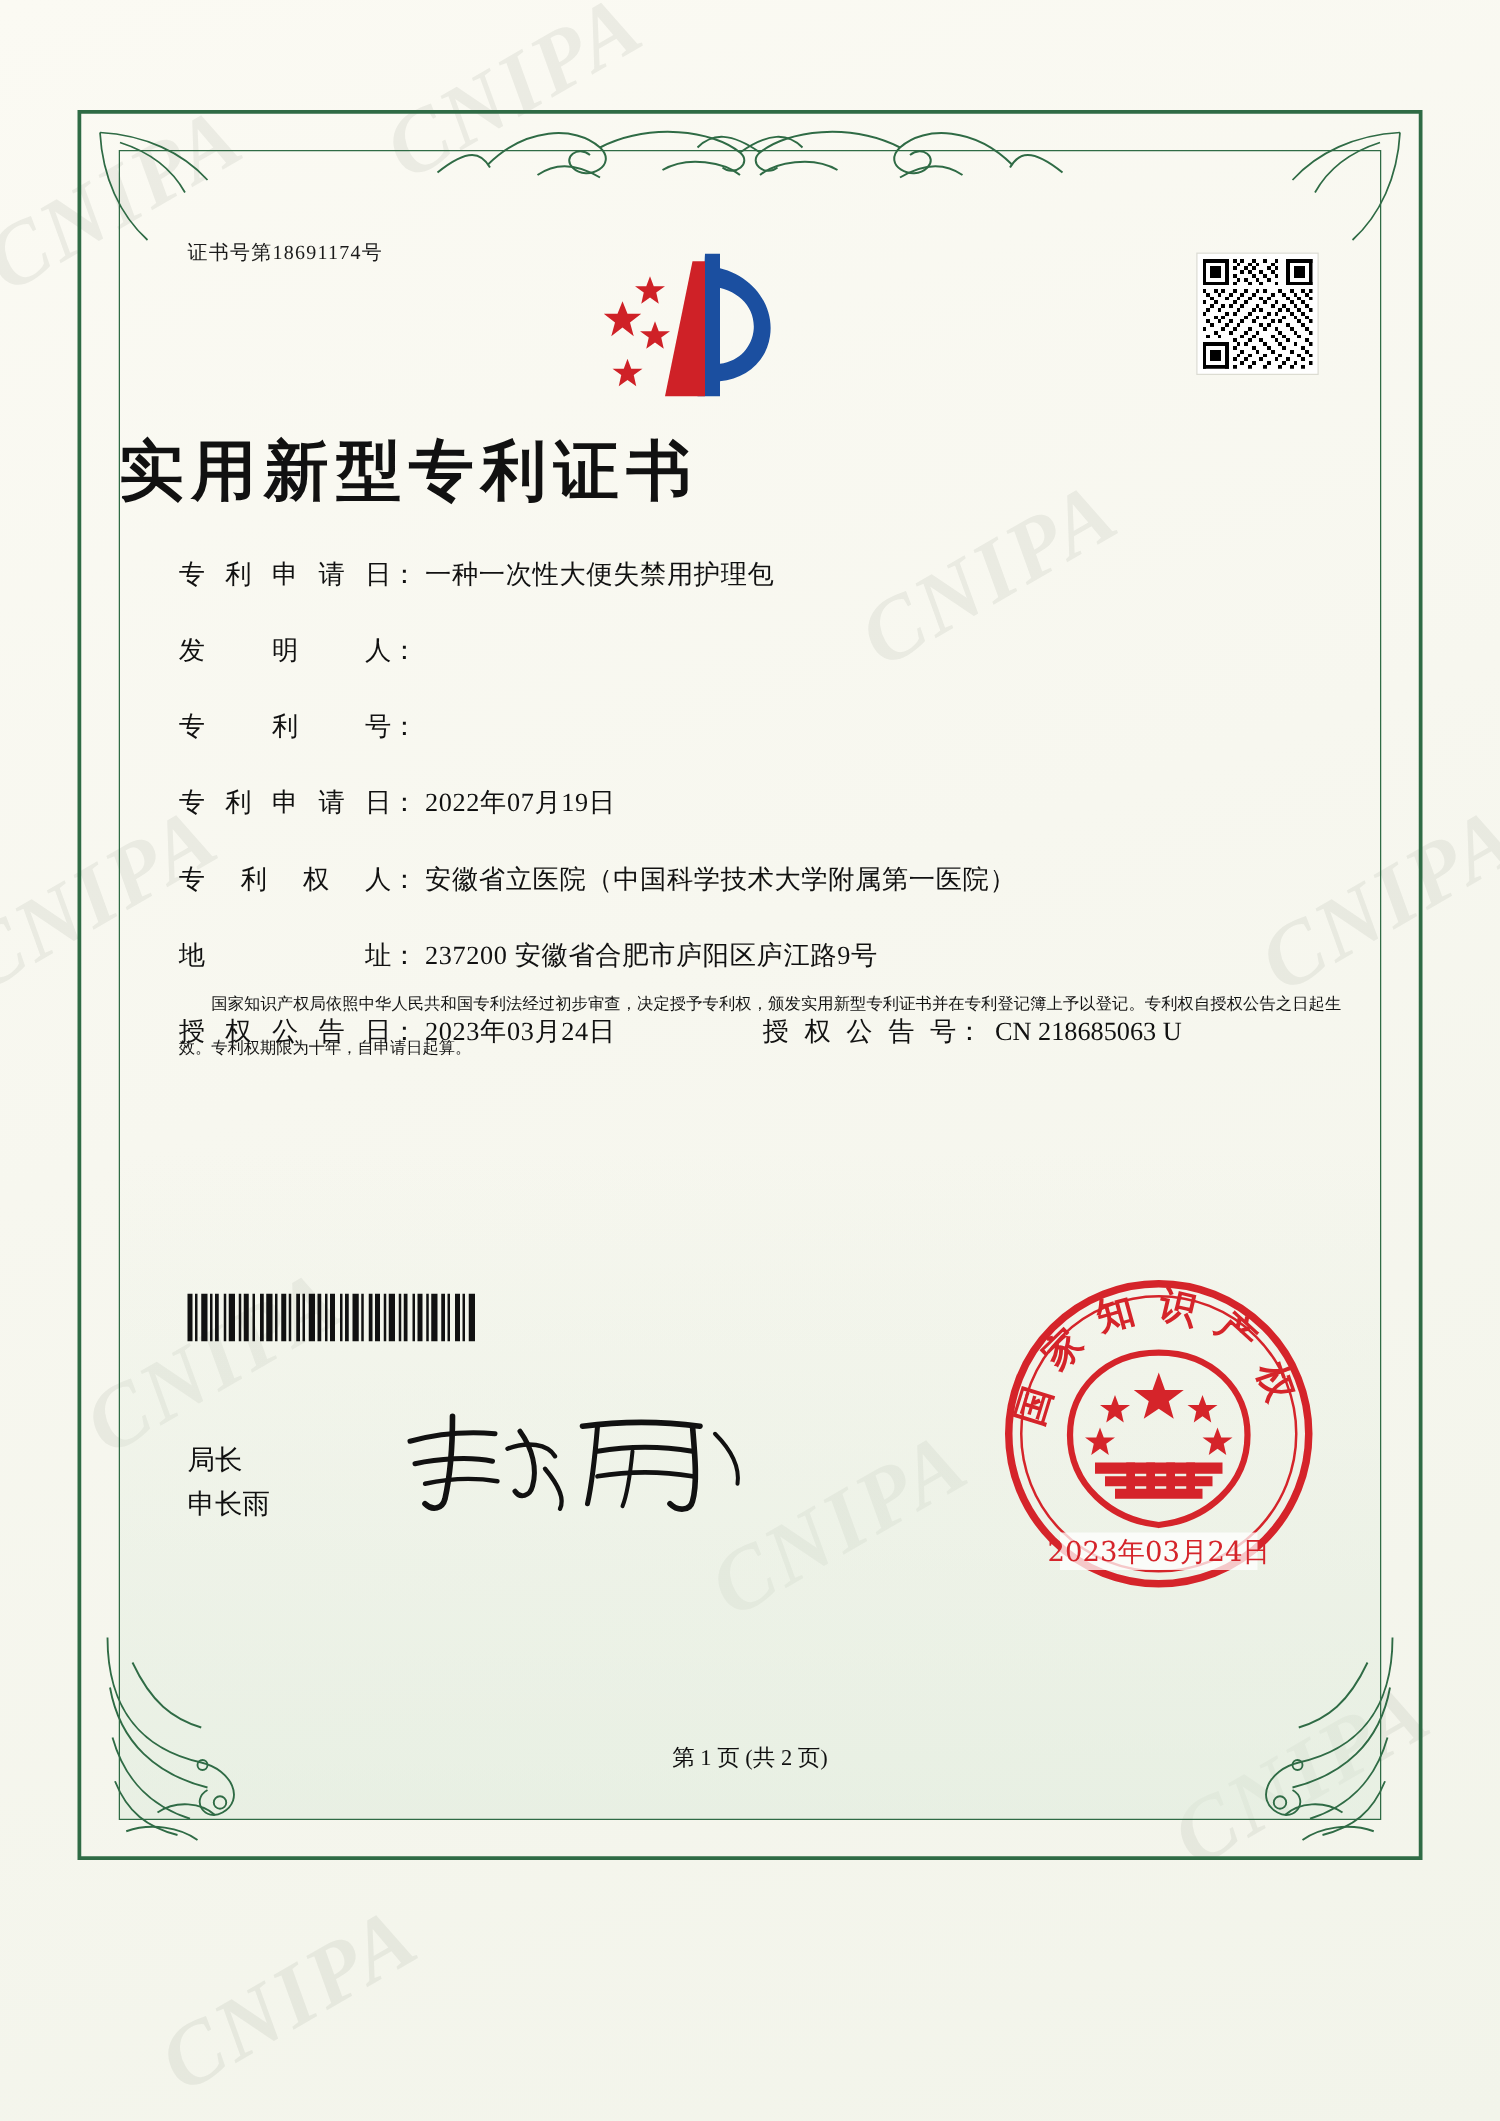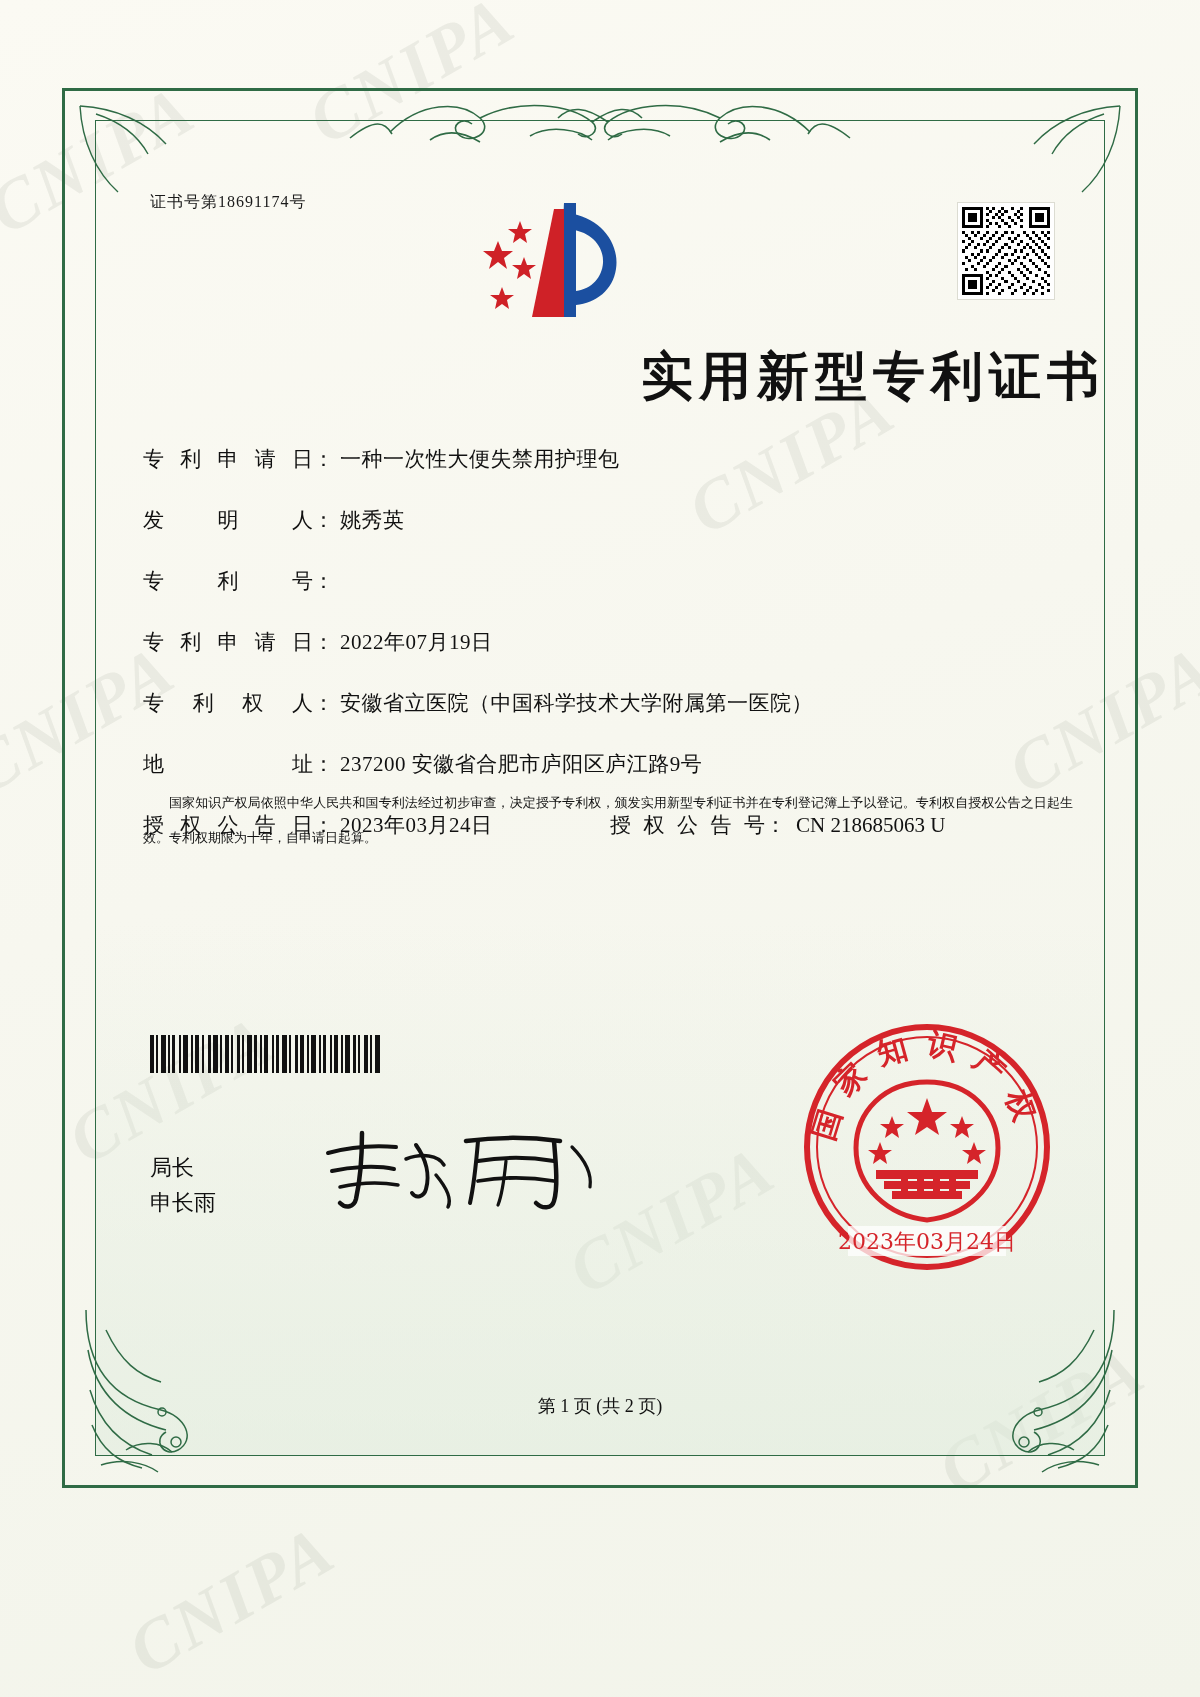--- a/index.html
+++ b/index.html
@@ -103,21 +103,21 @@
   }
   .qr canvas, .qr .qrgrid {
     width: 100%; height: 100%;
     display: block;
   }
 
   .main-title {
     position: absolute;
     left: 0; top: 222px;
     width: 100%;
-    text-align: right;
+    text-align: left;
     font-family: "DejaVu Serif", "Liberation Serif", serif;
     font-weight: bold;
     font-size: 52px;
     letter-spacing: 6px;
     color: #111111;
   }
 
   .fields {
     position: absolute;
     left: 48px; top: 325px;
@@ -544,21 +544,20 @@
 
       <div class="field-row">
         <span class="f-label">专利申请日</span>
         <span class="f-colon">：</span>
         <span class="f-value">一种一次性大便失禁用护理包</span>
       </div>
 
       <div class="field-row">
         <span class="f-label">发明人</span>
         <span class="f-colon">：</span>
-        <span class="f-value">姚秀英</span>
       </div>
 
       <div class="field-row">
         <span class="f-label">专利号</span>
         <span class="f-colon">：</span>
       </div>
 
       <div class="field-row">
         <span class="f-label">专利申请日</span>
         <span class="f-colon">：</span>

